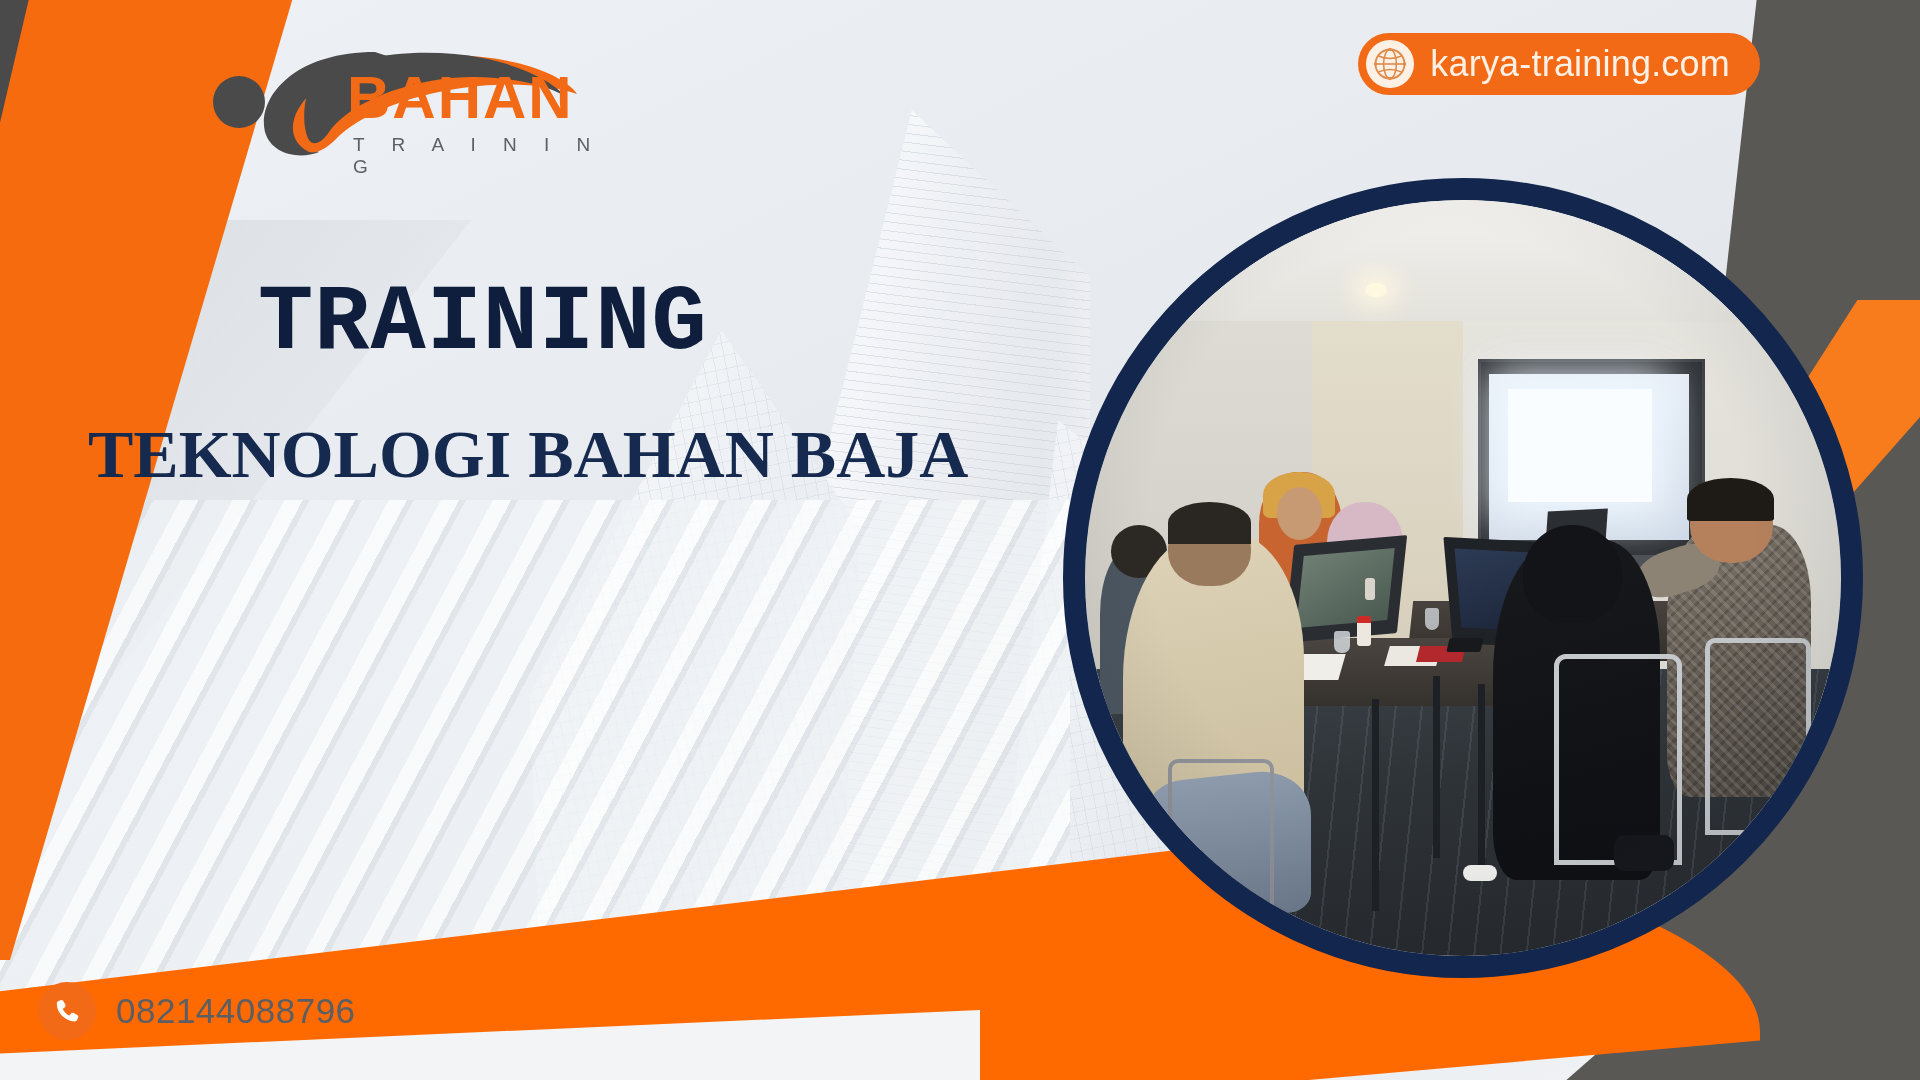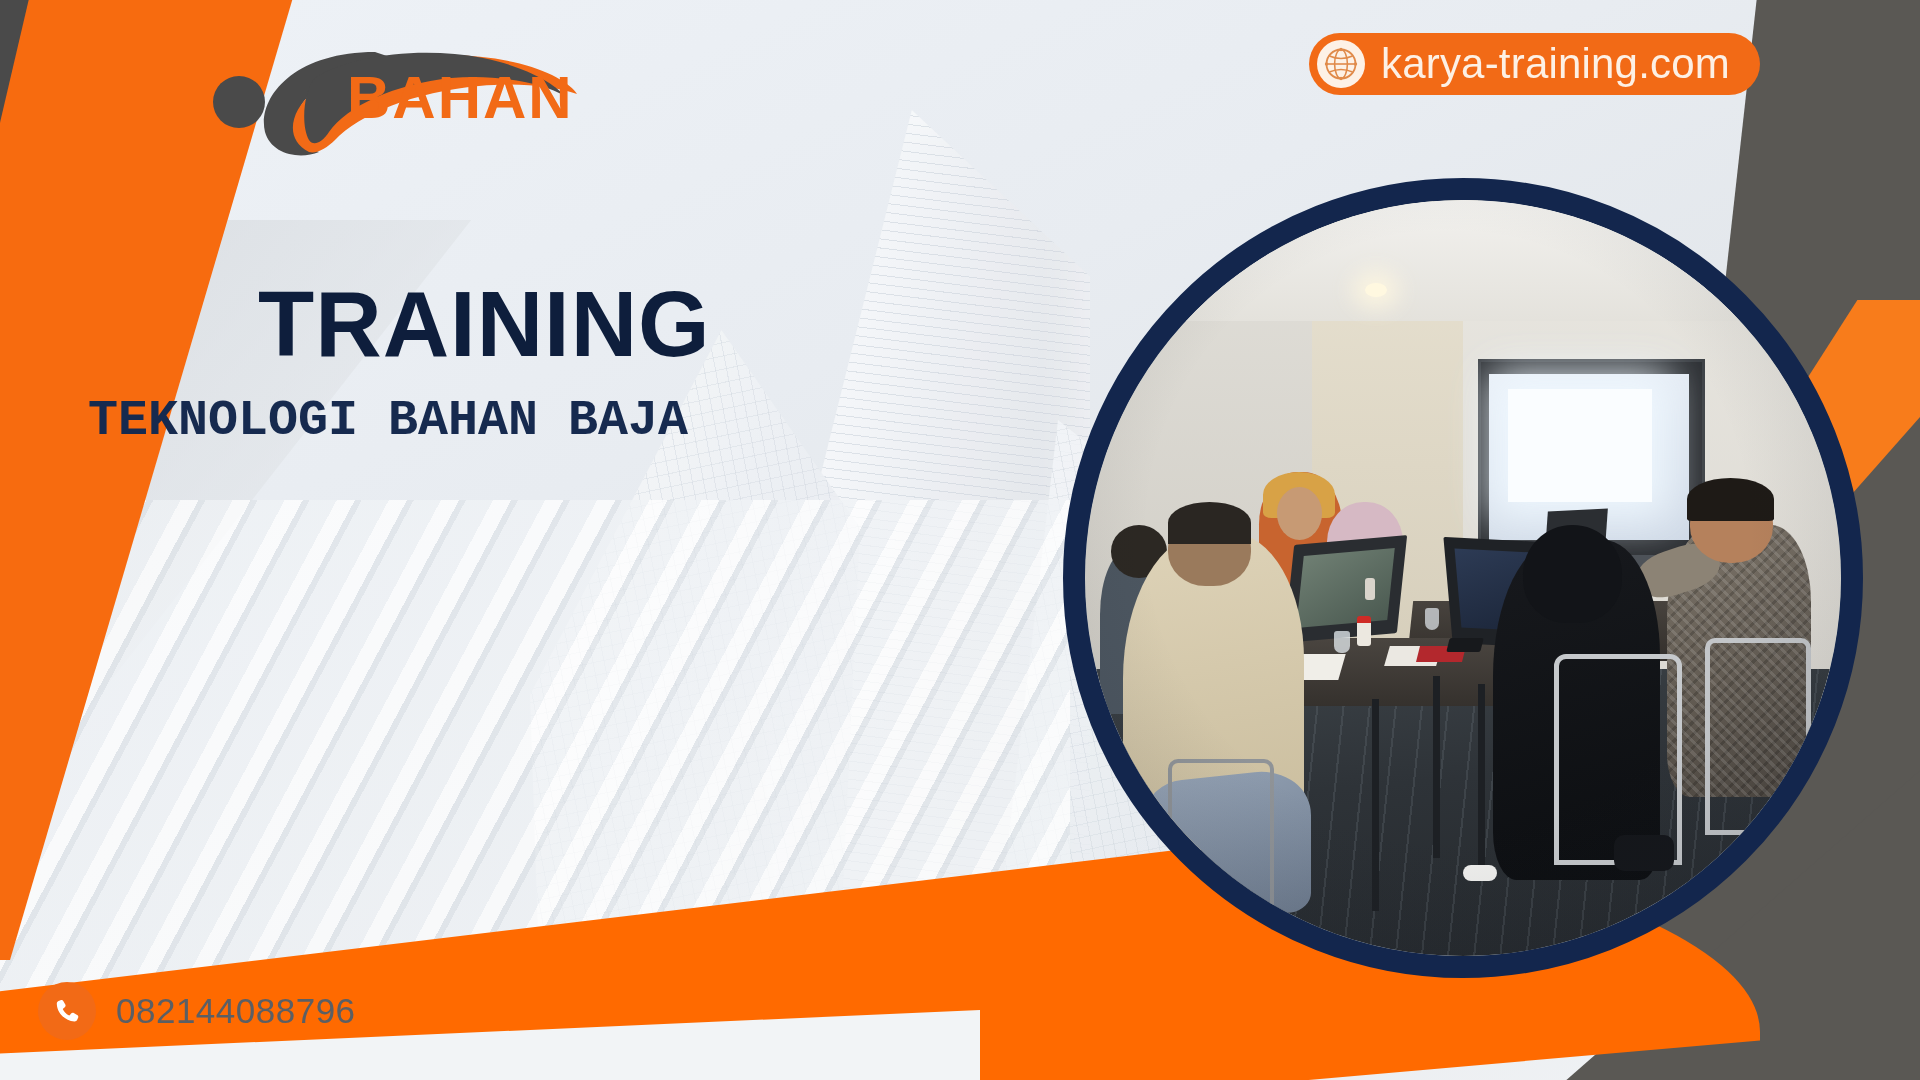--- a/index.html
+++ b/index.html
@@ -134,37 +134,37 @@
     height:62px; padding:0 30px 0 8px;
     background:#f26a16; border-radius:40px;
     display:flex; align-items:center; gap:16px;
   }
   .globe-wrap {
     width:48px; height:48px; border-radius:50%;
     background:#fdf1e6; display:flex; align-items:center; justify-content:center;
     flex:0 0 auto;
   }
   .web-text {
-    color:#fdf0e4; font-size:42px; font-weight:500; letter-spacing:.2px;
+    color:#fdf0e4; font-size:36px; font-weight:500; letter-spacing:.2px;
     font-family:"Liberation Sans", sans-serif; white-space:nowrap;
   }
 
   
   .headline {
     position:absolute; left:258px; top:278px;
     font-size:92px; font-weight:bold; color:#0e1e3c;
     letter-spacing:1px; line-height:1;
-    font-family:Liberation Sans, sans-serif;
+    font-family:Liberation Mono, monospace;
     text-align:right;
   }
   .subheadline {
-    position:absolute; left:88px; top:396px;
-    font-size:50px; font-weight:bold; color:#162a4f;
+    position:absolute; left:88px; top:420px;
+    font-size:68px; font-weight:bold; color:#162a4f;
     letter-spacing:0px; line-height:1;
-    font-family:Liberation Mono, monospace; white-space:nowrap;
+    font-family:Liberation Serif, serif; white-space:nowrap;
   }
 
   
   .photo-circle {
     position:absolute; left:1063px; top:178px;
     width:800px; height:800px; border-radius:50%;
     border:22px solid #13264d;
     overflow:hidden; background:#9aa2a8;
   }
   .photo-inner { position:absolute; inset:0; overflow:hidden; border-radius:50%; }
@@ -282,20 +282,21 @@
   <div class="deco b-white"></div>
 
   <div class="logo">
     <div class="logo-dot"></div>
     <svg class="logo-swoosh" viewBox="0 0 360 110">
       <path d="M120 4 C 36 4 2 52 10 84 C 16 106 44 112 64 104 C 40 96 34 72 50 52 C 70 26 112 14 150 14 Z" fill="#4a4a4a"></path>
       <path d="M54 104 C 30 92 34 64 58 44 C 96 12 186 -2 258 14 C 294 22 316 36 322 46 C 300 38 262 34 224 38 C 160 44 104 66 80 92 C 72 100 62 106 54 104 Z" fill="#f26a16"></path>
       <path d="M60 30 C 94 8 164 -2 228 10 C 268 18 298 34 310 48 C 286 34 240 26 196 30 C 140 36 92 58 74 84 C 66 96 58 98 54 92 C 46 78 48 44 60 30 Z" fill="#4a4a4a"></path>
     </svg>
     <div class="logo-word">BAHAN</div>
+    <div class="logo-sub">T R A I N I N G</div>
   </div>
 
   <div class="web-badge">
     <span class="globe-wrap">
       <svg width="36" height="36" viewBox="0 0 36 36">
         <circle cx="18" cy="18" r="14.5" fill="none" stroke="#e08a4a" stroke-width="1.8"></circle>
         <ellipse cx="18" cy="18" rx="6.4" ry="14.5" fill="none" stroke="#e08a4a" stroke-width="1.6"></ellipse>
         <line x1="3.5" y1="18" x2="32.5" y2="18" stroke="#e08a4a" stroke-width="1.6"></line>
         <path d="M6.4 10 Q18 15 29.6 10" fill="none" stroke="#e08a4a" stroke-width="1.5"></path>
         <path d="M6.4 26 Q18 21 29.6 26" fill="none" stroke="#e08a4a" stroke-width="1.5"></path>

